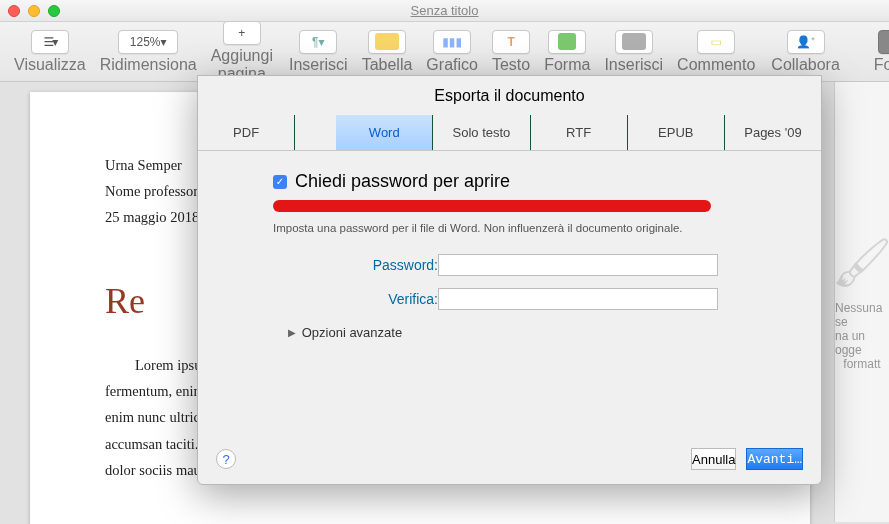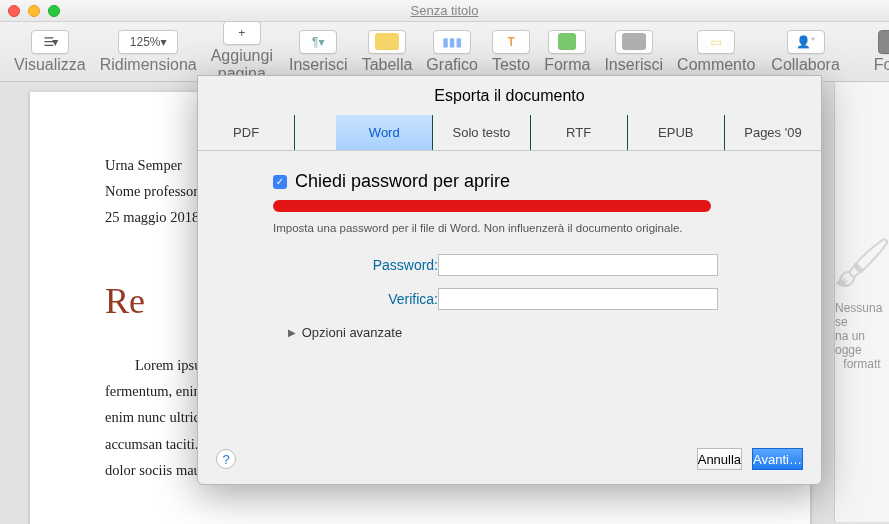--- a/index.html
+++ b/index.html
@@ -47,21 +47,21 @@
     .form-row { display: flex; align-items: flex-start; margin-bottom: 12px; }
     .form-label { width: 210px; text-align: right; font-size: 14px; color: #0369a1; padding-right: 0; padding-top: 3px; }
     .form-input { width: 280px; height: 22px; border: 1px solid #bdbdbd; background: #fff; font-size: 13px; padding: 0 4px; }
     .form-textarea { width: 280px; height: 50px; border: 1px solid #bdbdbd; background: #fff; }
     .disclosure { display: flex; align-items: center; gap: 6px; margin-left: 60px; margin-top: 15px; font-size: 13px; color: #333; cursor: pointer; }
     .triangle { font-size: 10px; color: #666; }
     .dialog-footer { display: flex; align-items: center; padding: 10px 18px 14px; gap: 10px; }
     .help-icon { width: 20px; height: 20px; border: 1px solid #bbb; border-radius: 50%; display: flex; align-items: center; justify-content: center; font-size: 13px; color: #2b72d4; background: #fff; }
     .footer-spacer { flex: 1; }
     .btn { height: 22px; padding: 0 0; font-size: 13px; border-radius: 0; border: 1px solid #bbb; background: linear-gradient(#fff, #f3f3f3); cursor: pointer; }
-    .btn-primary { background: linear-gradient(#5aa8ff, #1e7bf2); color: #fff; border-color: #1668d6; }
+    .btn-primary { background: linear-gradient(#5aa8ff, #1e7bf2); color: #fff; border-color: #1668d6; font-family: Liberation Mono, monospace; }
   </style>
 </head>
 <body>
 
 <div class="titlebar">
   <div class="traffic-lights">
     <div class="traffic-light tl-red"></div>
     <div class="traffic-light tl-yellow"></div>
     <div class="traffic-light tl-green"></div>
   </div>

